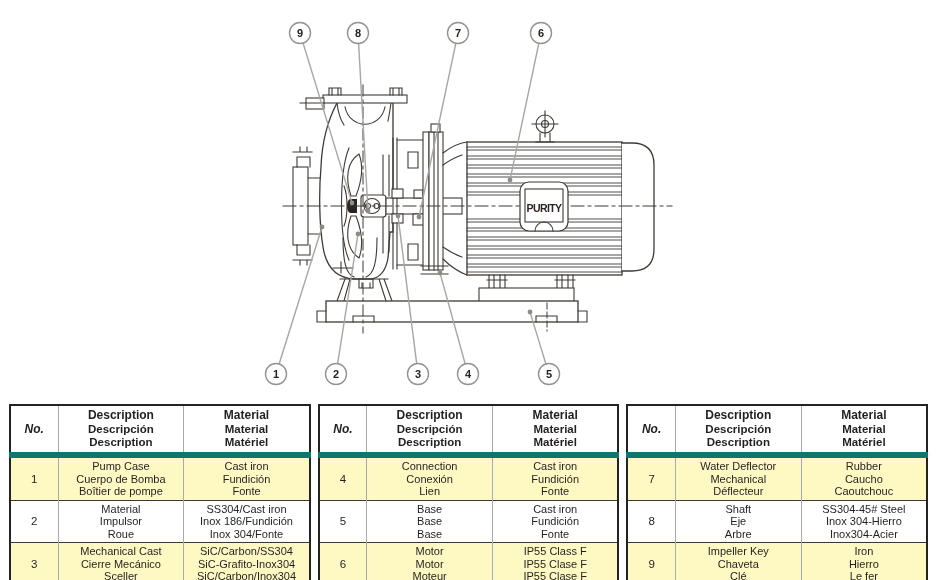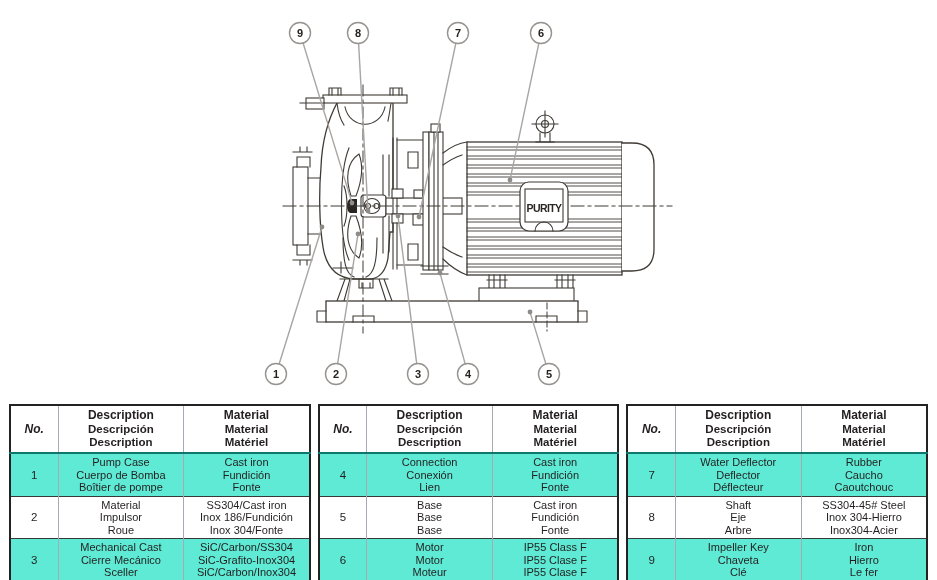--- a/index.html
+++ b/index.html
@@ -7,23 +7,23 @@
          font-family:"Liberation Sans",sans-serif;color:#231f20;overflow:hidden;}
   .diagram{display:block;width:937px;height:400px;}
   .tables-row{display:flex;gap:7px;padding:4px 9px 0 9px;}
   table.parts{border-collapse:collapse;table-layout:fixed;flex:1;
               border:2px solid #232323;background:#fff;}
   table.parts col.c-no{width:48px;}
   table.parts col.c-desc{width:42%;}
   table.parts th,table.parts td{border-left:1px solid #a6abb3;border-top:1.4px solid #3a3836;
               text-align:center;vertical-align:middle;padding:2px 1px;}
   table.parts th:first-child,table.parts td:first-child{border-left:none;}
-  table.parts thead th{border-top:none;border-bottom:2px solid #0f766e;height:42px;}
+  table.parts thead th{border-top:none;border-bottom:6px solid #0f766e;height:42px;}
   table.parts tbody tr{height:40px;}
-  tr.shaded td{background:#5eead4;}
+  tr.shaded td{background:#fef9c3;}
   .h1{font-weight:bold;font-size:12px;line-height:1.14;}
   .h2{font-weight:bold;font-size:11.5px;line-height:1.14;}
   .l1{font-size:11px;line-height:1.14;}
   .l2{font-size:11px;line-height:1.14;}
   td.no,th.no{font-size:11.5px;font-weight:normal;}
   th.no{font-weight:bold;font-size:12px;font-style:italic;}
   svg text{font-family:"Liberation Sans",sans-serif;}
   .callout-num{font-size:11px;font-weight:bold;fill:#262220;}
   .brand-text{font-size:10.5px;font-weight:bold;letter-spacing:-0.6px;fill:#2a2521;}
 </style>
@@ -360,21 +360,21 @@
           <div class="h2">Material</div>
           <div class="h2">Matériel</div>
         </th>
       </tr>
     </thead>
     <tbody>
       <tr class="shaded">
         <td class="no">7</td>
         <td>
           <div class="l1">Water Deflector</div>
-          <div class="l2">Deflector</div>
+          <div class="l2">Mechanical</div>
           <div class="l2">Déflecteur</div>
         </td>
         <td>
           <div class="l1">Rubber</div>
           <div class="l2">Caucho</div>
           <div class="l2">Caoutchouc</div>
         </td>
       </tr>
       <tr>
         <td class="no">8</td>

